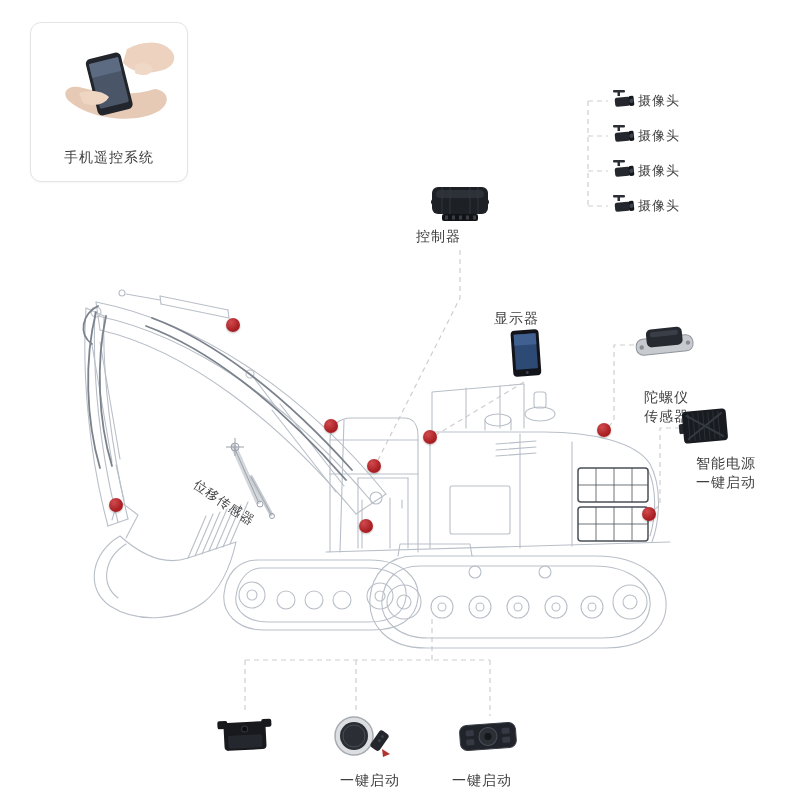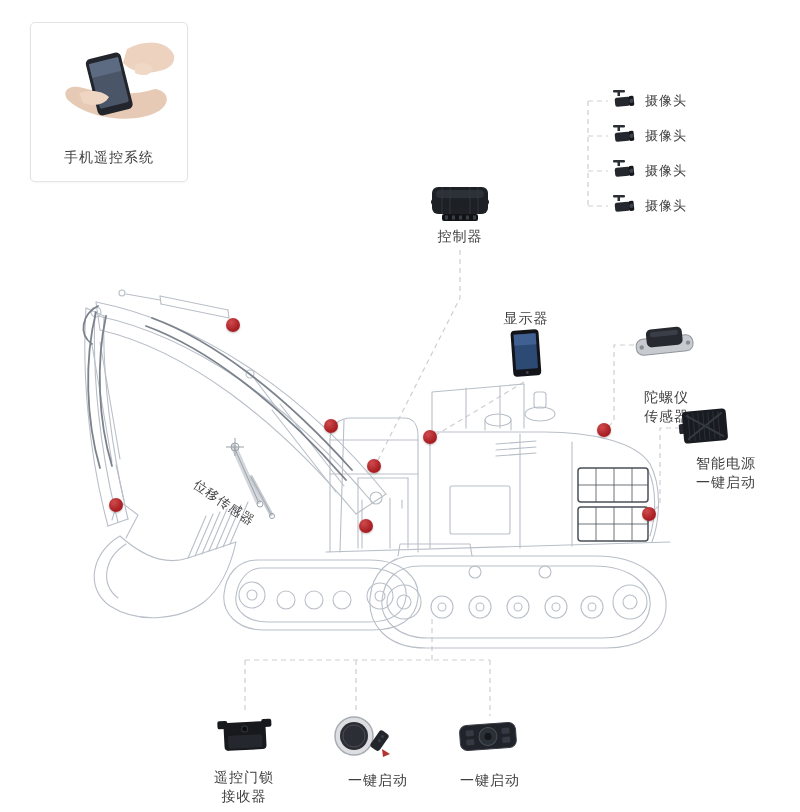--- a/index.html
+++ b/index.html
@@ -8,39 +8,39 @@
     font-family:"DejaVu Sans","Liberation Sans",sans-serif; color:var(--color-text,#404040);
   }
   .art { position:absolute; left:0; top:0; z-index:1; }
   .art .m1  { stroke:var(--color-sketch,#b9bfc8); fill:none; stroke-width:1.1; stroke-linecap:round; stroke-linejoin:round; }
   .art .m2  { stroke:#7b828c; fill:none; stroke-width:1.8; stroke-linecap:round; }
   .art .mg  { stroke:#4a5058; fill:none; stroke-width:1.5; }
   .art .mgi { stroke:#4a5058; fill:none; stroke-width:0.8; }
   .art .dash{ stroke:var(--color-connector,#cfcfcf); fill:none; stroke-width:1.2; stroke-dasharray:5 4; }
 
   .lbl { position:absolute; z-index:3; font-size:14px; letter-spacing:1px; color:var(--color-text,#404040); }
-  .lbl.center { text-align:center; }
+  .lbl.center { }
   .lbl .line { display:block; line-height:19px; }
 
   .comp { position:absolute; z-index:3; }
 
   .marker {
     position:absolute; z-index:2; width:14px; height:14px; border-radius:50%;
     background:radial-gradient(circle at 35% 30%, #cf4a4e 0%, var(--color-marker,#a81e22) 65%);
     box-shadow:0 1px 2px rgba(0,0,0,.25);
   }
 
   .phone-box {
     position:absolute; z-index:3; left:30px; top:22px; width:156px; height:158px;
-    border:1px solid #e4e4e4; border-radius:5px; background:#fff; box-shadow:0 1px 3px rgba(0,0,0,.04);
+    border:1px solid #e4e4e4; border-radius:11px; background:#fff; box-shadow:0 1px 3px rgba(0,0,0,.04);
   }
   .phone-box .photo { position:absolute; left:8px; top:8px; }
   .phone-box .lbl-in { position:absolute; left:0; bottom:14px; width:100%; text-align:center; font-size:14px; letter-spacing:1px; }
 
-  .camera-row { position:absolute; z-index:3; left:612px; height:26px; display:flex; align-items:center; gap:7px; }
+  .camera-row { position:absolute; z-index:3; left:612px; height:26px; display:flex; align-items:center; }
   .camera-row .cam-label { font-size:13px; letter-spacing:1px; }
 
   .displace-lbl {
     position:absolute; z-index:3; left:200px; top:476px; font-size:13px; letter-spacing:1px;
     transform:rotate(34deg); transform-origin:0 0; white-space:nowrap; color:var(--color-text,#404040);
   }
 </style>
 </head>
 <body>
 
@@ -341,24 +341,20 @@
     <svg width="58" height="48" viewBox="0 0 58 48">
       <g transform="rotate(-3 29 24)">
         <rect x="2" y="8" width="10" height="8" rx="2" fill="#17191d"></rect>
           <rect x="46" y="8" width="10" height="8" rx="2" fill="#17191d"></rect>
         <rect x="8" y="10" width="42" height="28" rx="4" fill="#17191d"></rect>
         <rect x="12" y="23" width="34" height="13" rx="2" fill="#24272d"></rect>
         <circle cx="29" cy="17" r="3" fill="#0c0d10" stroke="#35393f" stroke-width="1"></circle>
       </g>
     </svg>
   </div>
-  <div class="lbl center" style="left:202px;top:768px;width:84px">
-    <span class="line">遥控门锁</span>
-    <span class="line">接收器</span>
-  </div>
 
   <div class="comp" style="left:332px;top:712px">
     <svg width="62" height="50" viewBox="0 0 62 50">
       <circle cx="22" cy="24" r="19" fill="#dcdee1" stroke="#a7acb2" stroke-width="1.5"></circle>
       <circle cx="22" cy="24" r="14" fill="#2b2e34"></circle>
       <circle cx="22" cy="24" r="11" fill="none" stroke="#4a4f57" stroke-width="1"></circle>
       <g transform="rotate(35 46 30)">
         <rect x="41" y="18" width="11" height="20" rx="3" fill="#23262b"></rect>
         <circle cx="46.5" cy="23" r="1.5" fill="#3c4148"></circle>
           <circle cx="46.5" cy="28" r="1.5" fill="#3c4148"></circle>

